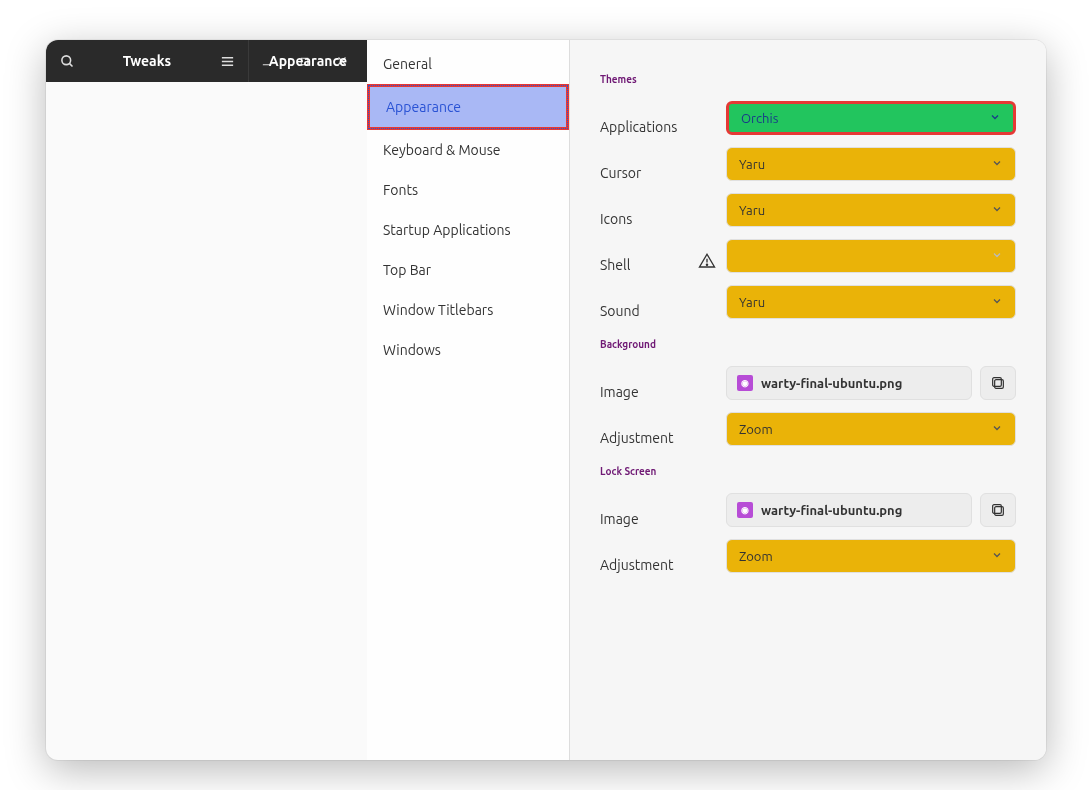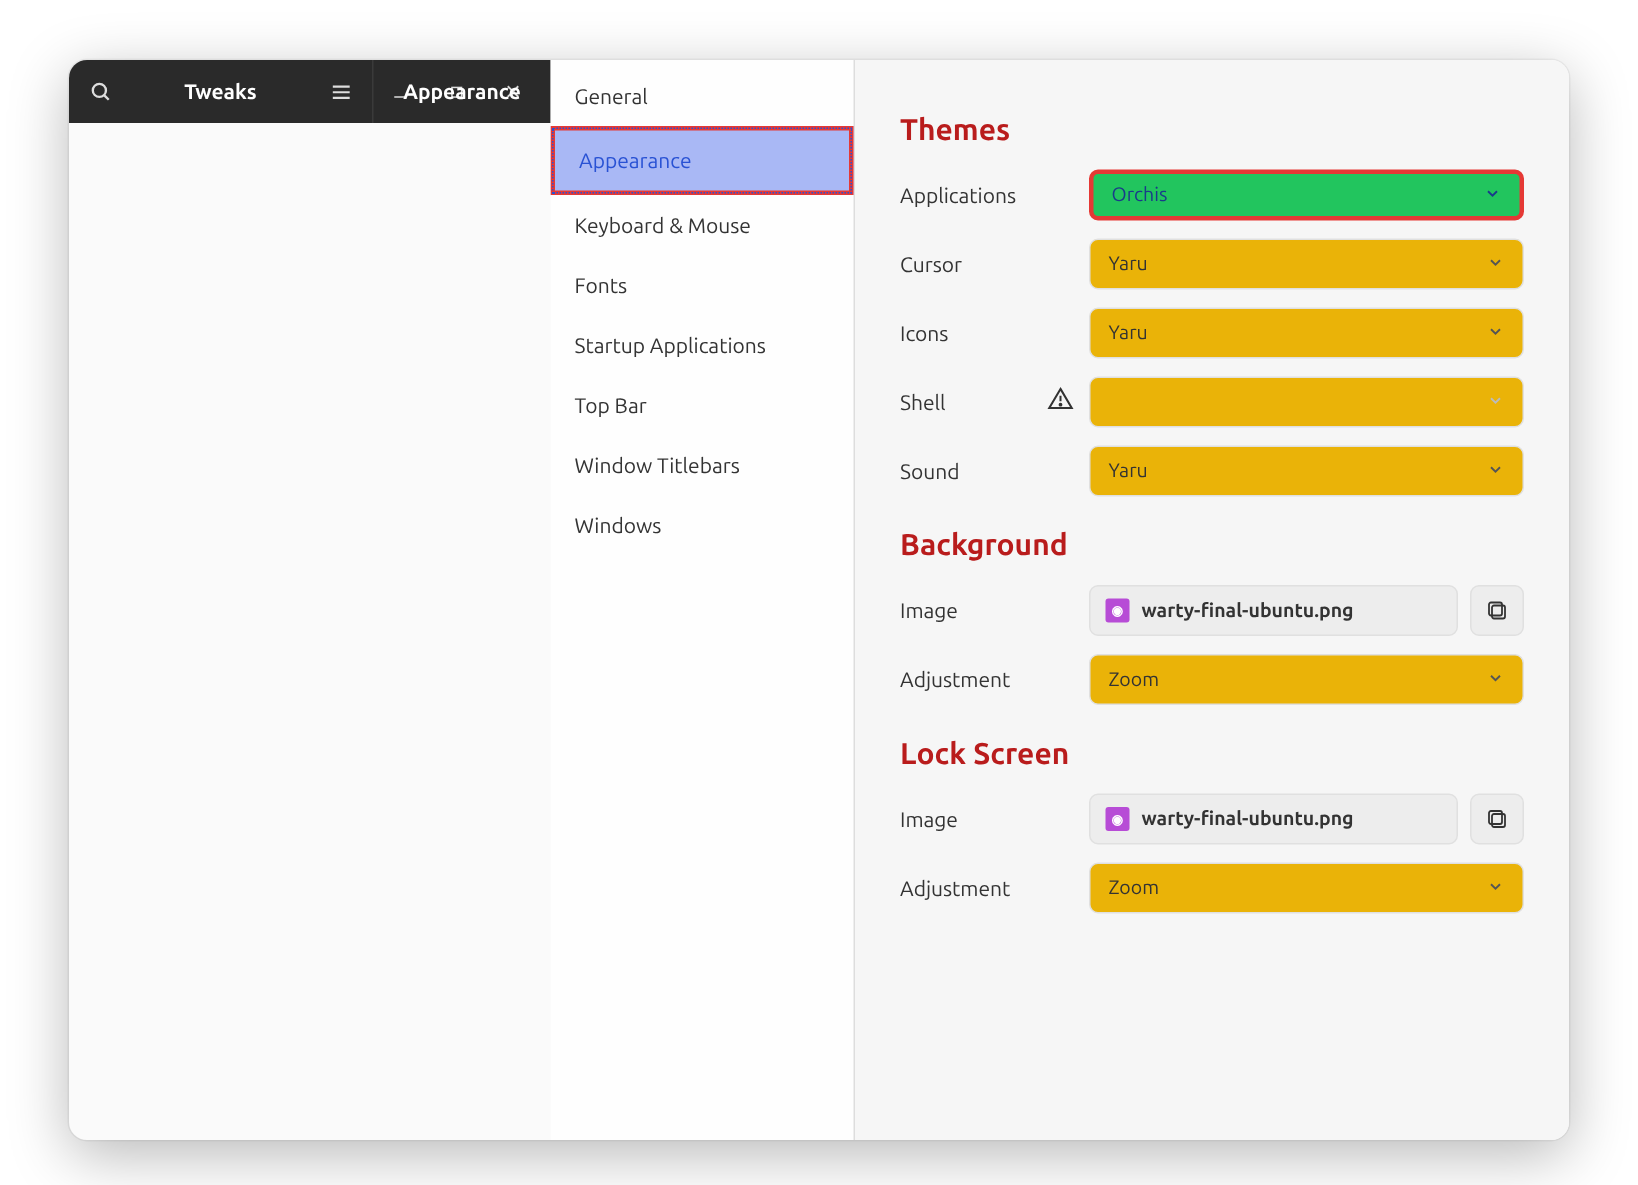--- a/index.html
+++ b/index.html
@@ -91,27 +91,27 @@
       border: 3px solid #e53935;
     }
     .content {
       flex: 1;
       padding: 20px 30px;
       background: #f6f6f6;
       overflow-y: auto;
     }
     .section-header {
       font-weight: 700;
-      font-size: 20px;
-      color: #b91c1c;
+      font-size: 10px;
+      color: #701a75;
       margin: 14px 0 10px 0;
     }
     .setting-row {
       display: flex;
-      align-items: center;
+      align-items: flex-end;
       padding: 6px 0;
       min-height: 42px;
     }
     .setting-label {
       flex: 1;
       font-size: 14px;
       color: #333;
     }
     .warn-icon {
       margin-right: 10px;

